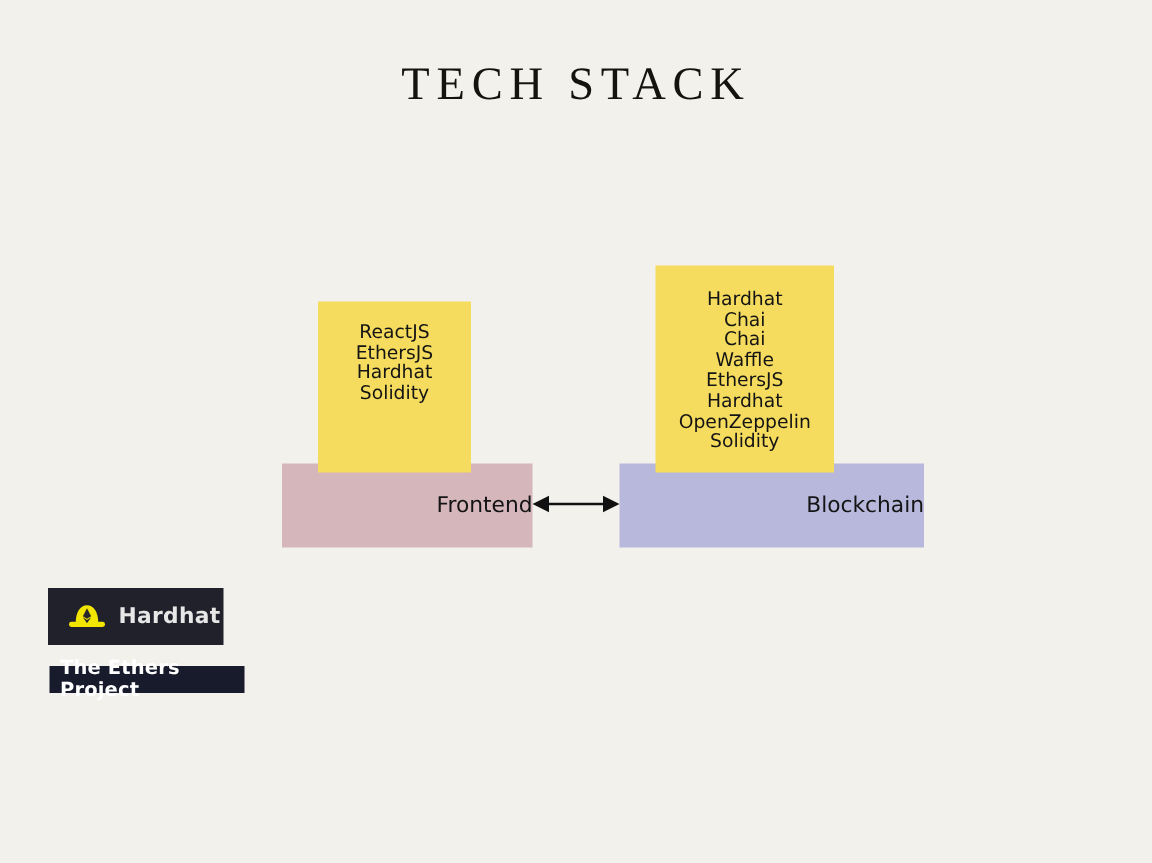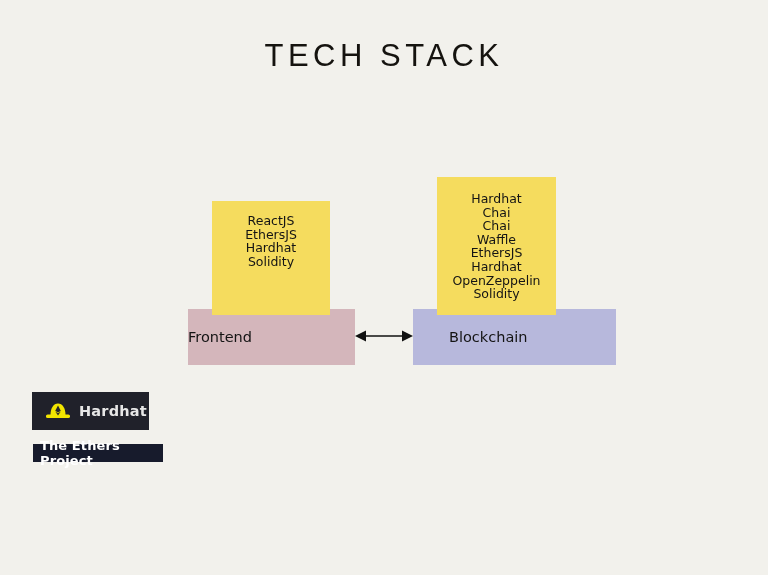--- a/index.html
+++ b/index.html
@@ -21,21 +21,21 @@
     height: 575px;
   }
 
   
   .title {
     position: absolute;
     left: 0;
     top: 38px;
     width: 768px;
     text-align: center;
-    font-family: Liberation Sans, sans-serif;
+    font-family: Liberation Serif, serif;
     font-size: 31px;
     font-weight: 400;
     letter-spacing: 4.5px;
     color: #15130f;
     white-space: pre;
   }
 
   
   .sticky {
     position: absolute;
@@ -49,42 +49,42 @@
     font-size: 12.5px;
     line-height: 13.6px;
   }
   .sticky .line {
     white-space: nowrap;
   }
 
   .sticky-frontend {
     left: 212px;
     top: 201px;
-    width: 118px;
+    width: 102px;
     height: 114px;
     padding-top: 13px;
     box-sizing: border-box;
   }
   .sticky-blockchain {
     left: 437px;
     top: 177px;
     width: 119px;
     height: 138px;
     padding-top: 15px;
     box-sizing: border-box;
   }
 
   .bar {
     position: absolute;
     top: 309px;
     height: 56px;
     z-index: 2;
     display: flex;
     align-items: center;
-    justify-content: flex-start;
+    justify-content: flex-end;
     font-family: "DejaVu Sans", sans-serif;
     font-size: 14.5px;
     color: #141414;
   }
   .bar-frontend {
     left: 188px;
     width: 167px;
     background: #d4b6bb;
   }
   .bar-blockchain {

